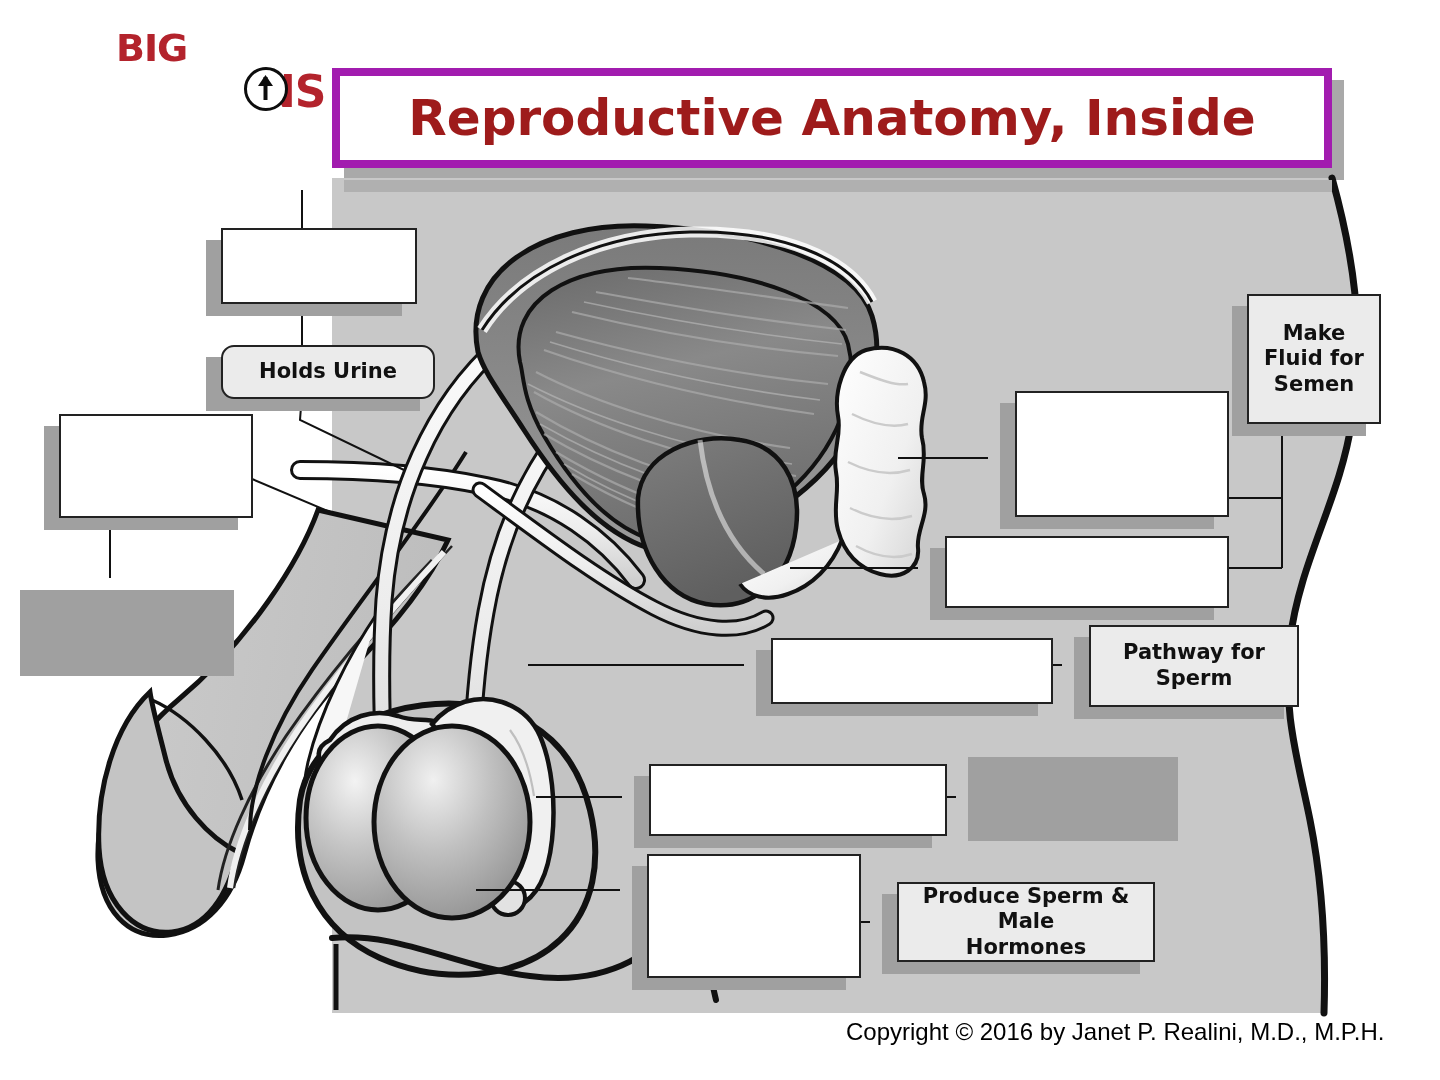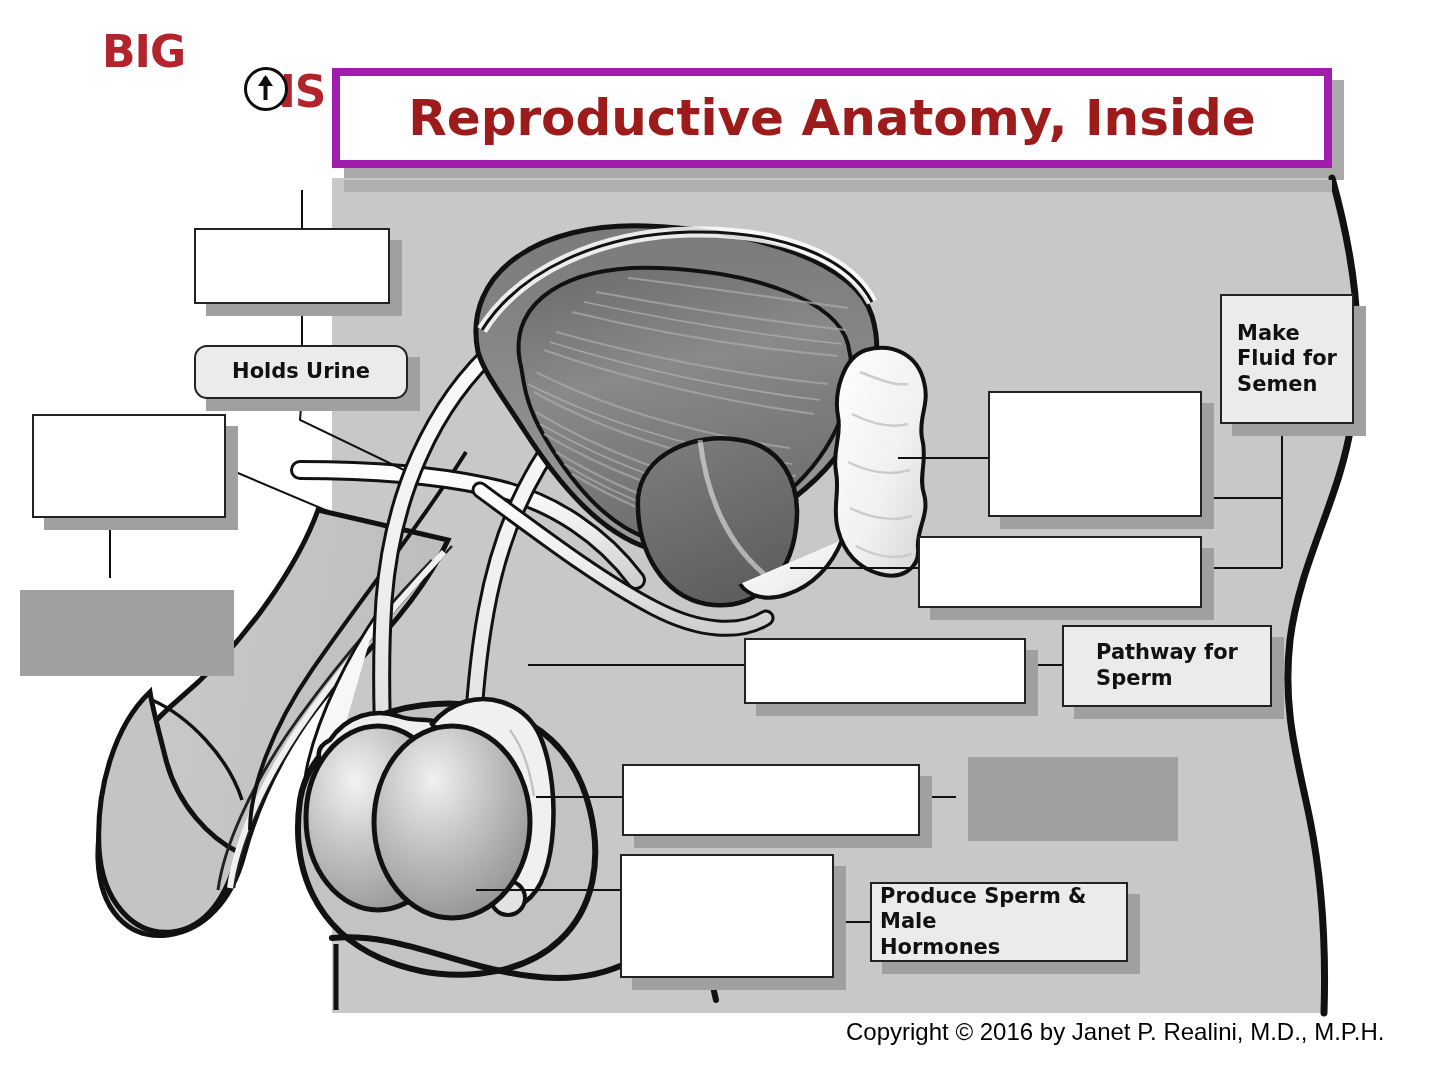--- a/index.html
+++ b/index.html
@@ -26,23 +26,23 @@
   }
   .logo-line {
     position: absolute;
     color: #b3232c;
     font-weight: bold;
     font-family: "DejaVu Sans", sans-serif;
     letter-spacing: -1px;
     white-space: nowrap;
   }
   #logo-big {
-    left: 40px;
+    left: 54px;
     top: 2px;
-    font-size: 44px;
+    font-size: 38px;
   }
   #logo-dec {
     left: 0px;
     top: 42px;
     font-size: 44px;
   }
   #logo-ns {
     left: 197px;
     top: 42px;
     font-size: 44px;
@@ -110,21 +110,23 @@
   }
 
   
   .box {
     position: absolute;
     box-sizing: border-box;
     border: 2px solid #222222;
     display: flex;
     align-items: center;
     justify-content: center;
+    text-align: center;
     line-height: 1.22;
+    margin-left: 27px;
   }
   .box-shadow {
     position: absolute;
     background: #a0a0a0;
     z-index: 1;
   }
   .blank-box {
     background: #ffffff;
     z-index: 2;
   }

